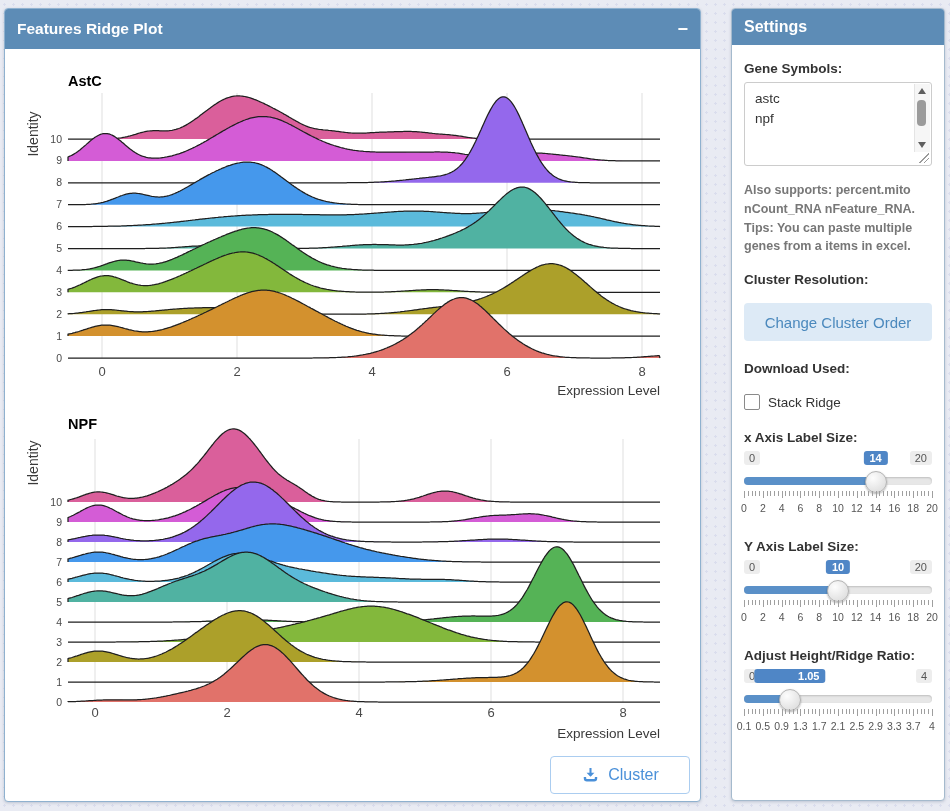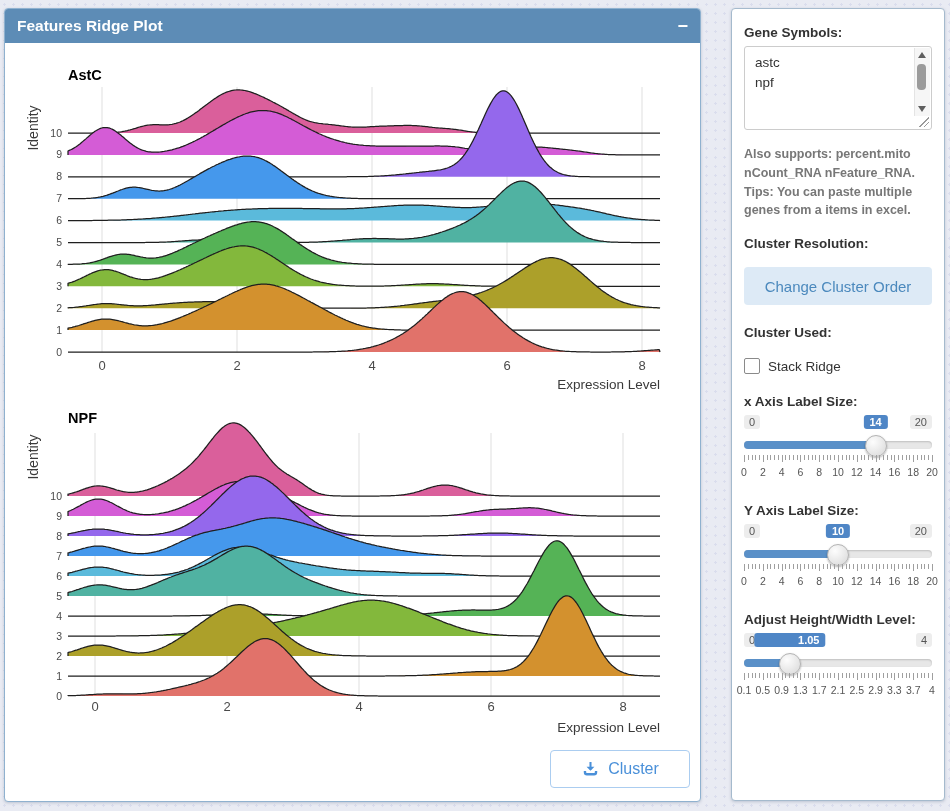--- a/index.html
+++ b/index.html
@@ -9,21 +9,21 @@
     background-color:#e9ebf3;
     background-image:radial-gradient(#dadded 1px, transparent 1.1px);
     background-size:9px 9px;
   }
   .box{position:absolute;background:#fff;border:1px solid #8fb1cf;border-radius:4px;
        box-shadow:0 1px 3px rgba(60,80,110,.25);box-sizing:border-box;}
   #left-box{left:4px;top:8px;width:697px;height:794px;}
   #right-box{left:731px;top:8px;width:214px;height:793px;border-color:#a5bacd;}
   .box-hdr{background:#5d8cb6;color:#fff;display:flex;align-items:center;justify-content:space-between;
            padding:0 12px;font-weight:bold;border-radius:3px 3px 0 0;}
-  #left-box .box-hdr{height:34px;font-size:15.5px;}
+  #left-box .box-hdr{height:40px;font-size:15.5px;}
   #right-box .box-hdr{height:36px;font-size:16px;}
   .minus-btn{font-size:18px;font-weight:bold;cursor:pointer;line-height:1;}
   #plot-area{position:relative;height:757px;}
   #plots-svg{position:absolute;left:0;top:0;}
   .download-btn{position:absolute;right:10px;bottom:12px;width:140px;height:38px;background:#fff;
     border:1px solid #abcdf0;border-radius:4px;color:#4a90d9;font-size:16px;display:flex;
     align-items:center;justify-content:center;gap:8px;cursor:pointer;font-family:inherit;}
   
   .sb{padding:12px;position:relative;}
   .lbl{font-weight:bold;font-size:13.5px;color:#333;margin:4px 0 6px;}
@@ -152,41 +152,44 @@
         <path d="M12 2.5 v9.5" stroke="#4a90d9" stroke-width="2.6" fill="none"></path>
         <path d="M7 8.5 L12 13.5 L17 8.5 Z" fill="#4a90d9"></path>
         <path d="M3.5 14 v1.5 a4 4 0 0 0 4 4 h9 a4 4 0 0 0 4 -4 V14 h-3 v1 a1.5 1.5 0 0 1 -1.5 1.5 h-8 a1.5 1.5 0 0 1 -1.5 -1.5 v-1 Z" fill="#4a90d9"></path>
       </svg>
       <span>Cluster</span>
     </button>
   </div>
 </div>
 
 <div class="box" id="right-box">
+  <div class="box-hdr">
+    <span>Settings</span>
+  </div>
   <div class="sb">
 
     <div class="lbl">Gene Symbols:</div>
     <div class="gene-box">
       <div>astc</div>
       <div>npf</div>
       <div class="rail">
         <div class="arr arr-up"></div>
         <div class="thumb"></div>
         <div class="arr arr-dn"></div>
       </div>
       <div class="grip"></div>
     </div>
 
     <div class="help">Also supports: percent.mito nCount_RNA nFeature_RNA. Tips: You can paste multiple genes from a items in excel.</div>
 
     <div class="lbl mt16">Cluster Resolution:</div>
 
     <button class="order-btn">Change Cluster Order</button>
 
-    <div class="lbl mt20">Cluster Used:</div>
+    <div class="lbl mt20">Download Used:</div>
 
     <div class="chk-row">
       <span class="chk"></span>
       <span>Stack Ridge</span>
     </div>
 
     <div class="lbl mt20">x Axis Label Size:</div>
     <div class="slider">
         <div class="bmin">0</div>
         <div class="bmax">20</div>
@@ -333,21 +336,21 @@
           <span class="plabel" style="left: 40%;">8</span>
           <span class="plabel" style="left: 50%;">10</span>
           <span class="plabel" style="left: 60%;">12</span>
           <span class="plabel" style="left: 70%;">14</span>
           <span class="plabel" style="left: 80%;">16</span>
           <span class="plabel" style="left: 90%;">18</span>
           <span class="plabel" style="left: 100%;">20</span>
         </div>
       </div>
 
-    <div class="lbl mt22">Adjust Height/Width Level:</div>
+    <div class="lbl mt22">Adjust Height/Ridge Ratio:</div>
     <div class="slider">
         <div class="bmin">0.1</div>
         <div class="bmax">4</div>
         <div class="bval" style="left: 24.359%; padding-left: 44px;">1.05</div>
         <div class="track">
           <div class="fill" style="width: 24.359%;"></div>
           <div class="handle" style="left: 24.359%;"></div>
         </div>
         <div class="ticks">
           <div class="tick" style="left: 0%; height: 7px;"></div>

